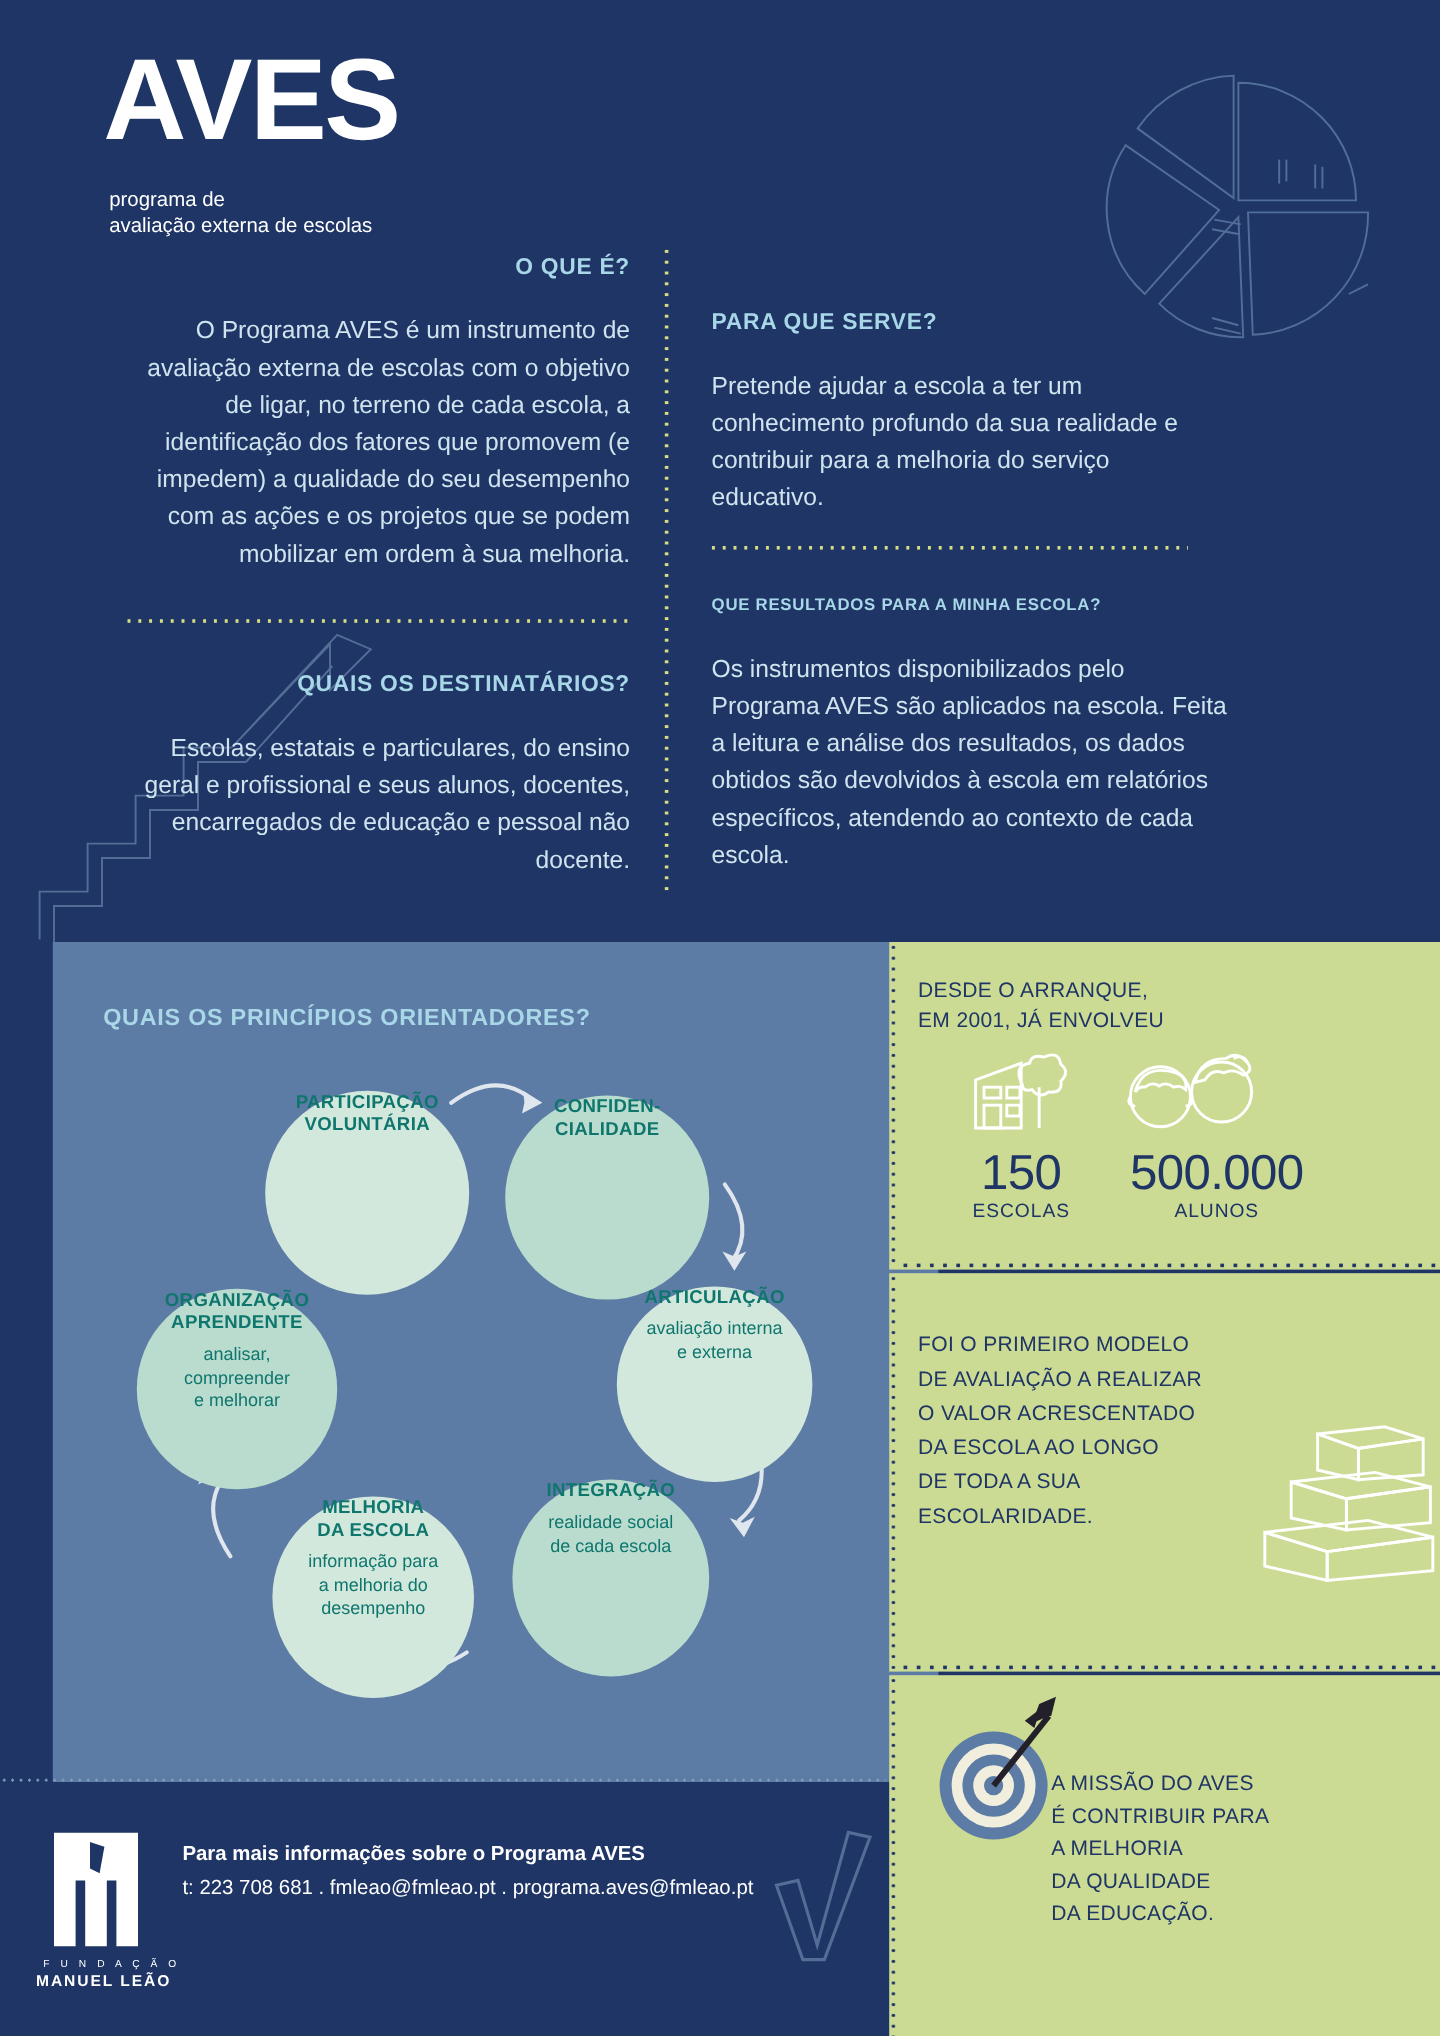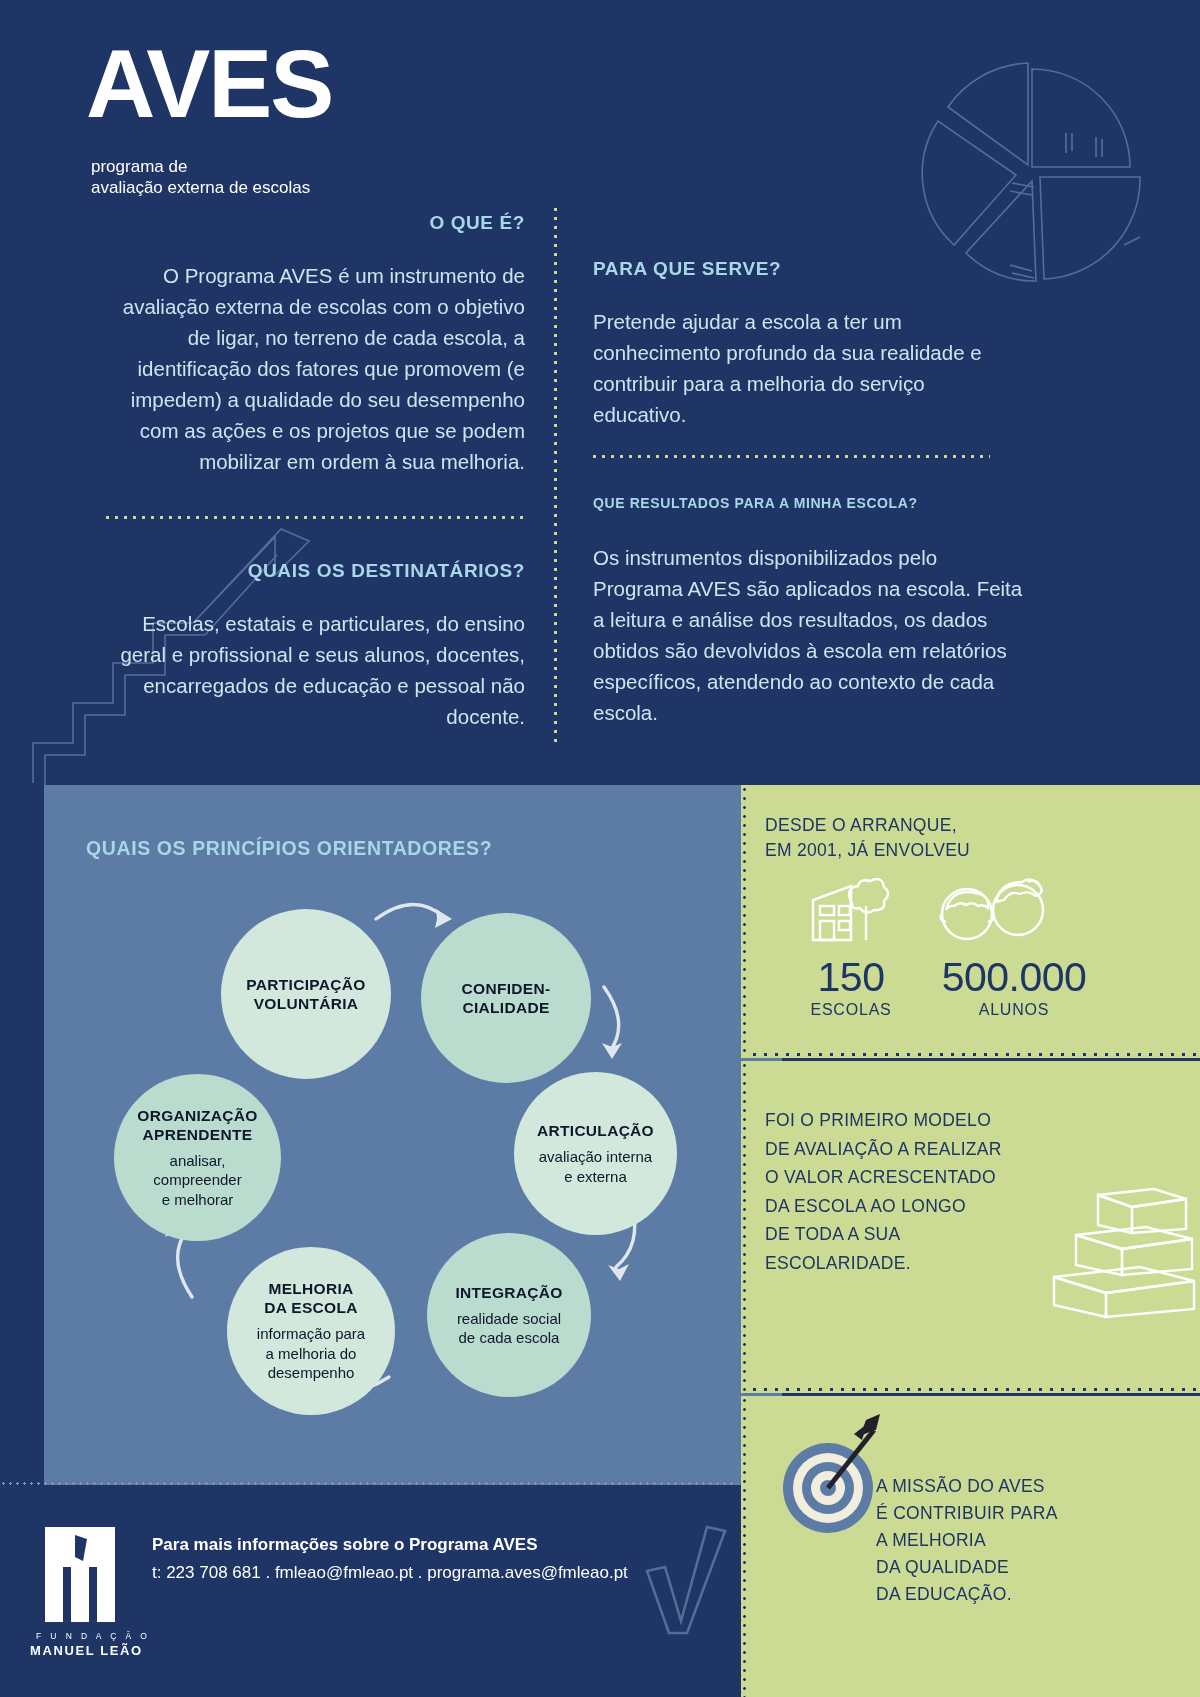--- a/index.html
+++ b/index.html
@@ -45,21 +45,21 @@
   .blk-result{position:absolute;left:593px;top:490px;width:430px;text-align:left;}
   .blk-result h2{margin:0 0 26px 0;font-size:14px;line-height:26px;}
   .blk-result p{margin:0;font-size:20.5px;line-height:31px;}
 
   .stairs{position:absolute;left:25px;top:525px;width:330px;height:265px;opacity:.55;}
 
   
   .mid-panel{position:absolute;left:0;top:785px;width:738px;height:700px;background:#5c7ba5;overflow:hidden;margin-left:44px;}
   .mid-title{position:absolute;left:42px;top:52px;font-size:19.5px;font-weight:bold;color:#a8d7e8;letter-spacing:.6px;}
 
-  .circ{position:absolute;border-radius:50%;display:flex;flex-direction:column;align-items:center;justify-content:center;text-align:center;color:#0f172a;}
+  .circ{position:absolute;border-radius:50%;display:flex;flex-direction:column;align-items:center;text-align:center;color:#0f766e;}
   .circ .t{font-weight:bold;font-size:15.5px;line-height:19px;letter-spacing:.3px;}
   .circ .s{font-weight:300;font-size:15px;line-height:19.5px;margin-top:7px;}
 
   .cy-panel{background:#d2e8dc;}
   .cy-panel2{background:#b9dcce;}
 
   .arrow-layer{position:absolute;left:0;top:0;width:738px;height:700px;pointer-events:none;}
 
   
   .gp{position:absolute;background:#ccdb94;color:#1e3565;overflow:hidden;}

